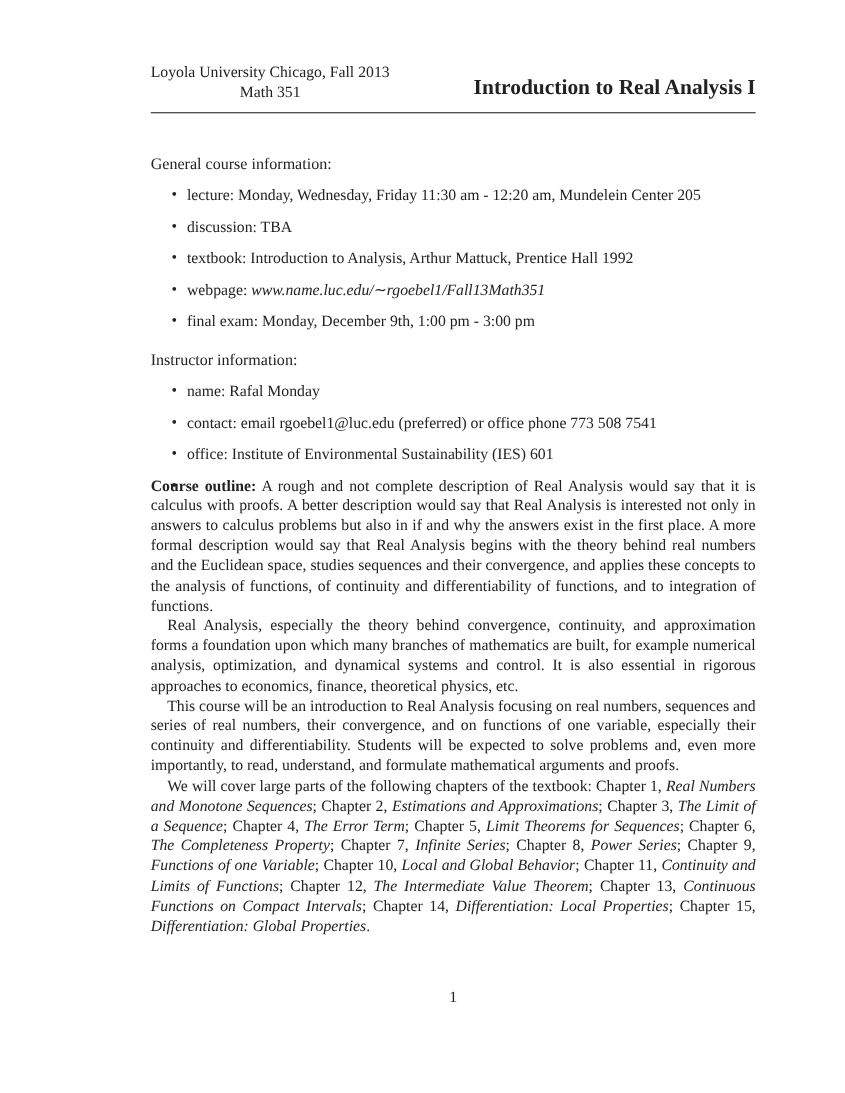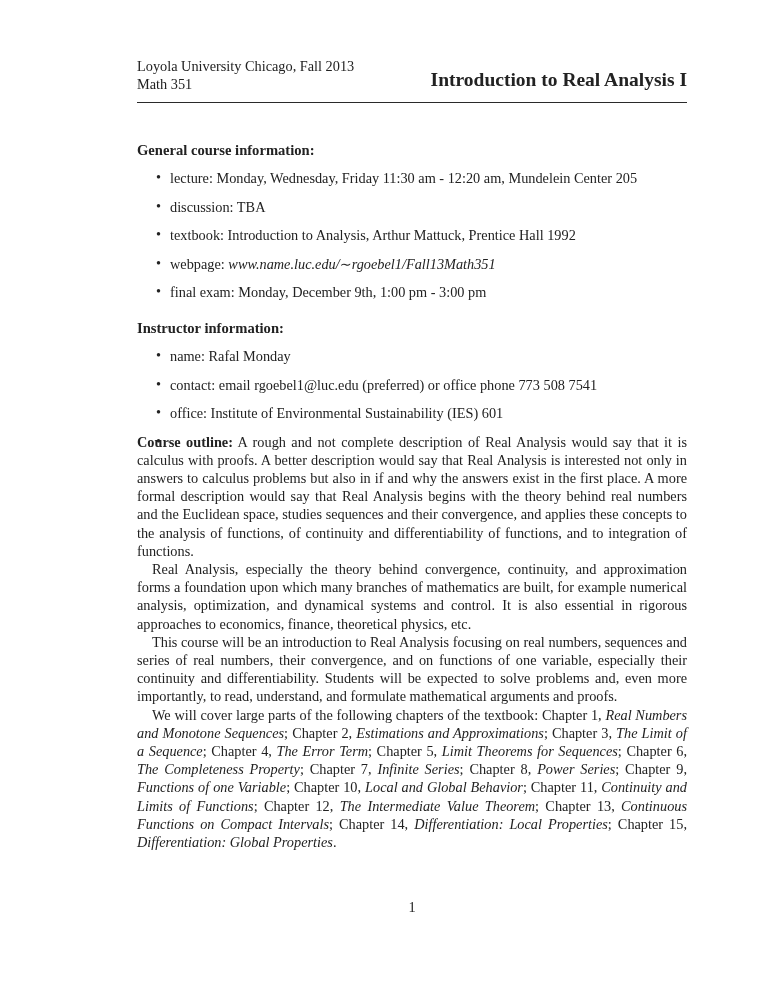--- a/index.html
+++ b/index.html
@@ -17,31 +17,31 @@
     width:550px;
   }
   .doc-header {
     display:flex;
     justify-content:space-between;
     align-items:flex-start;
     margin-top:57px;
     padding-bottom:9px;
     border-bottom:1.6px solid #2a2a2a;
   }
-  .header-left { font-size:14.3px; line-height:18px; }
+  .header-left { font-size:14.3px; line-height:18px;text-align:center; }
   .header-title {
     font-size:19.5px;
     font-weight:bold;
     line-height:21px;
     margin-top:12px;
     white-space:nowrap;
   }
   .section-heading {
     font-size:14.6px;
-    font-weight:bold;
+    font-weight:normal;
     margin:0;
   }
   .heading-general { margin-top:39px; }
   .heading-instructor { margin-top:19px; }
   ul.bullets {
     list-style:none;
     margin:10px 0 0 0;
     padding:0;
     font-size:14.3px;
   }

